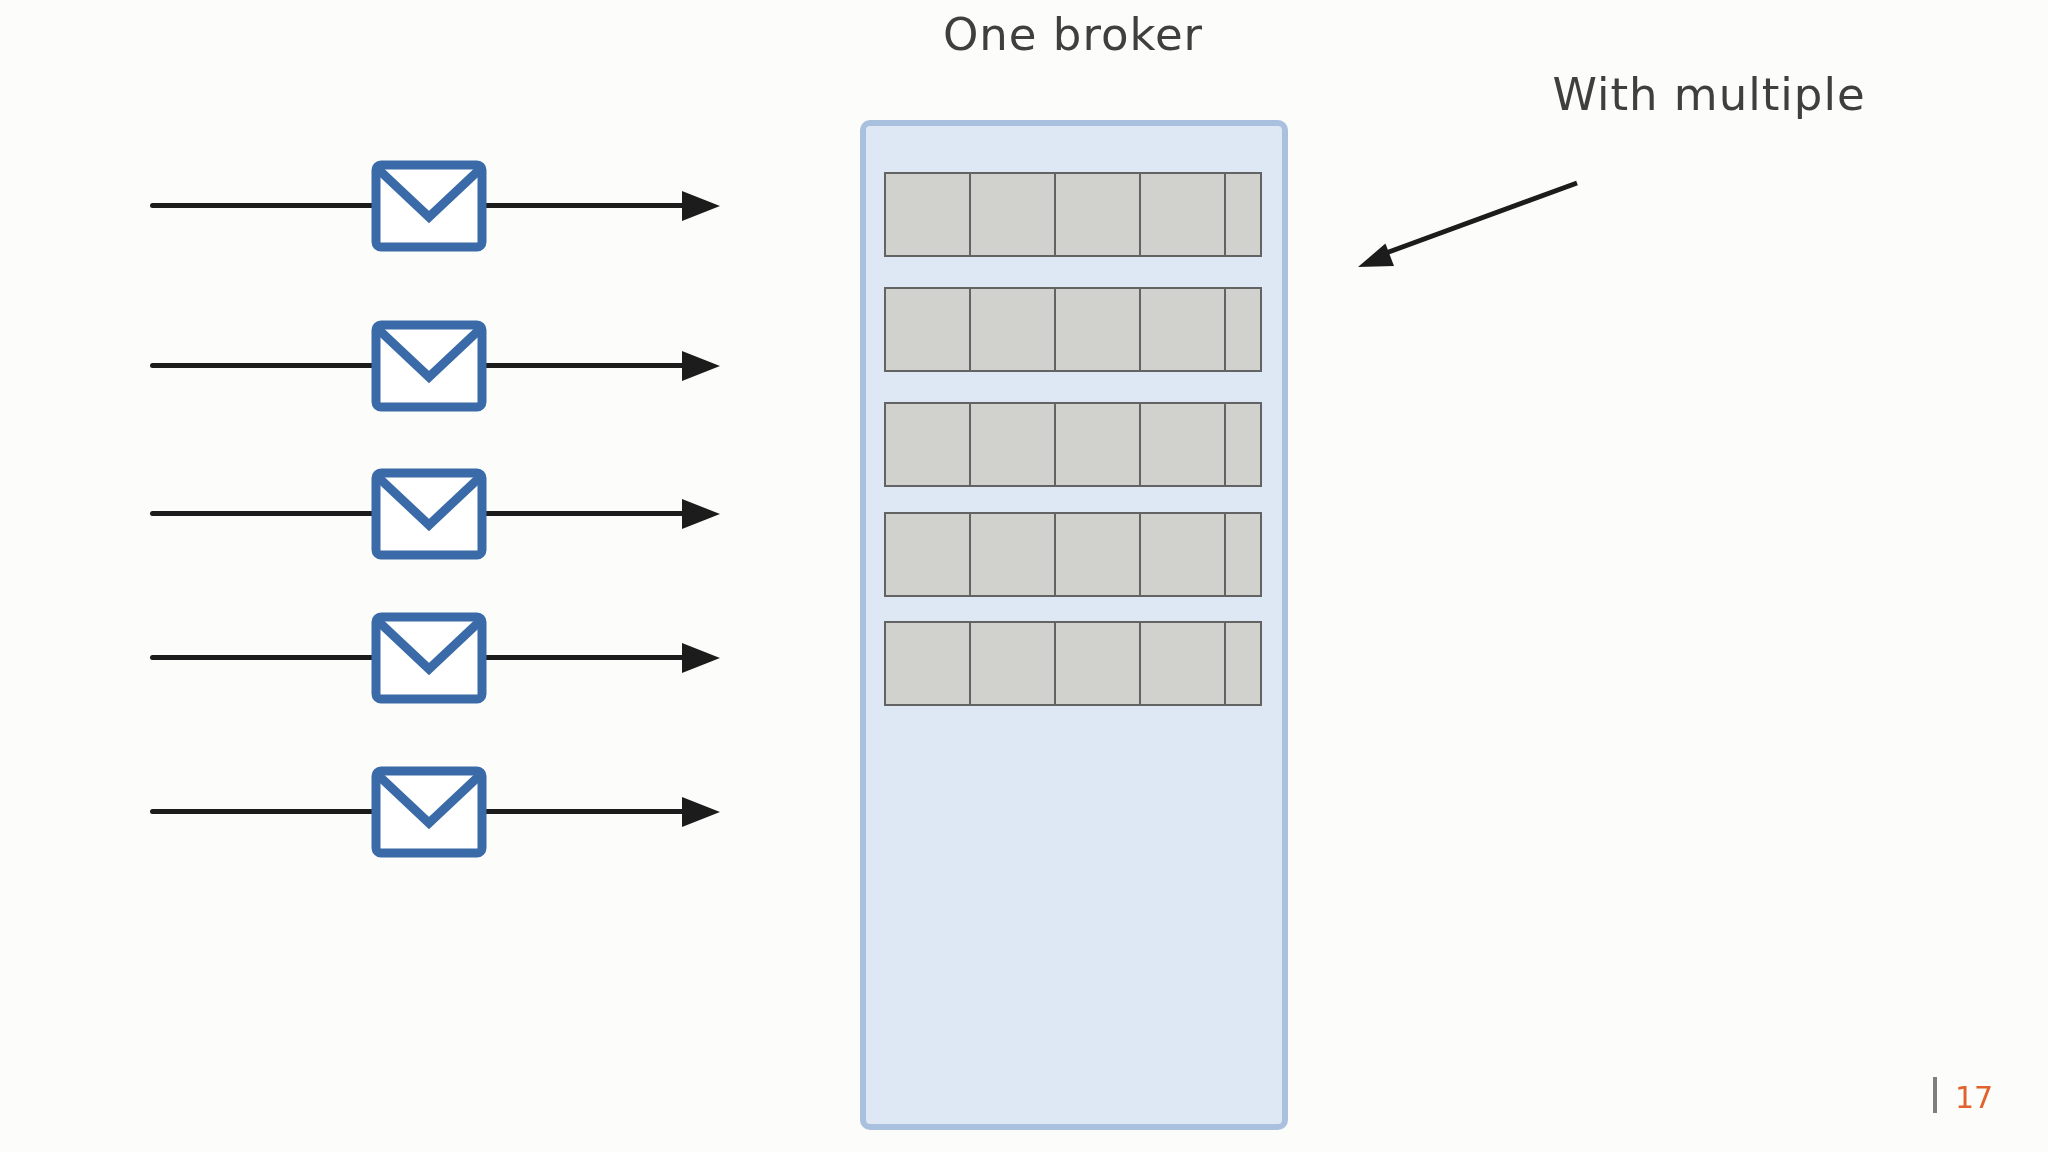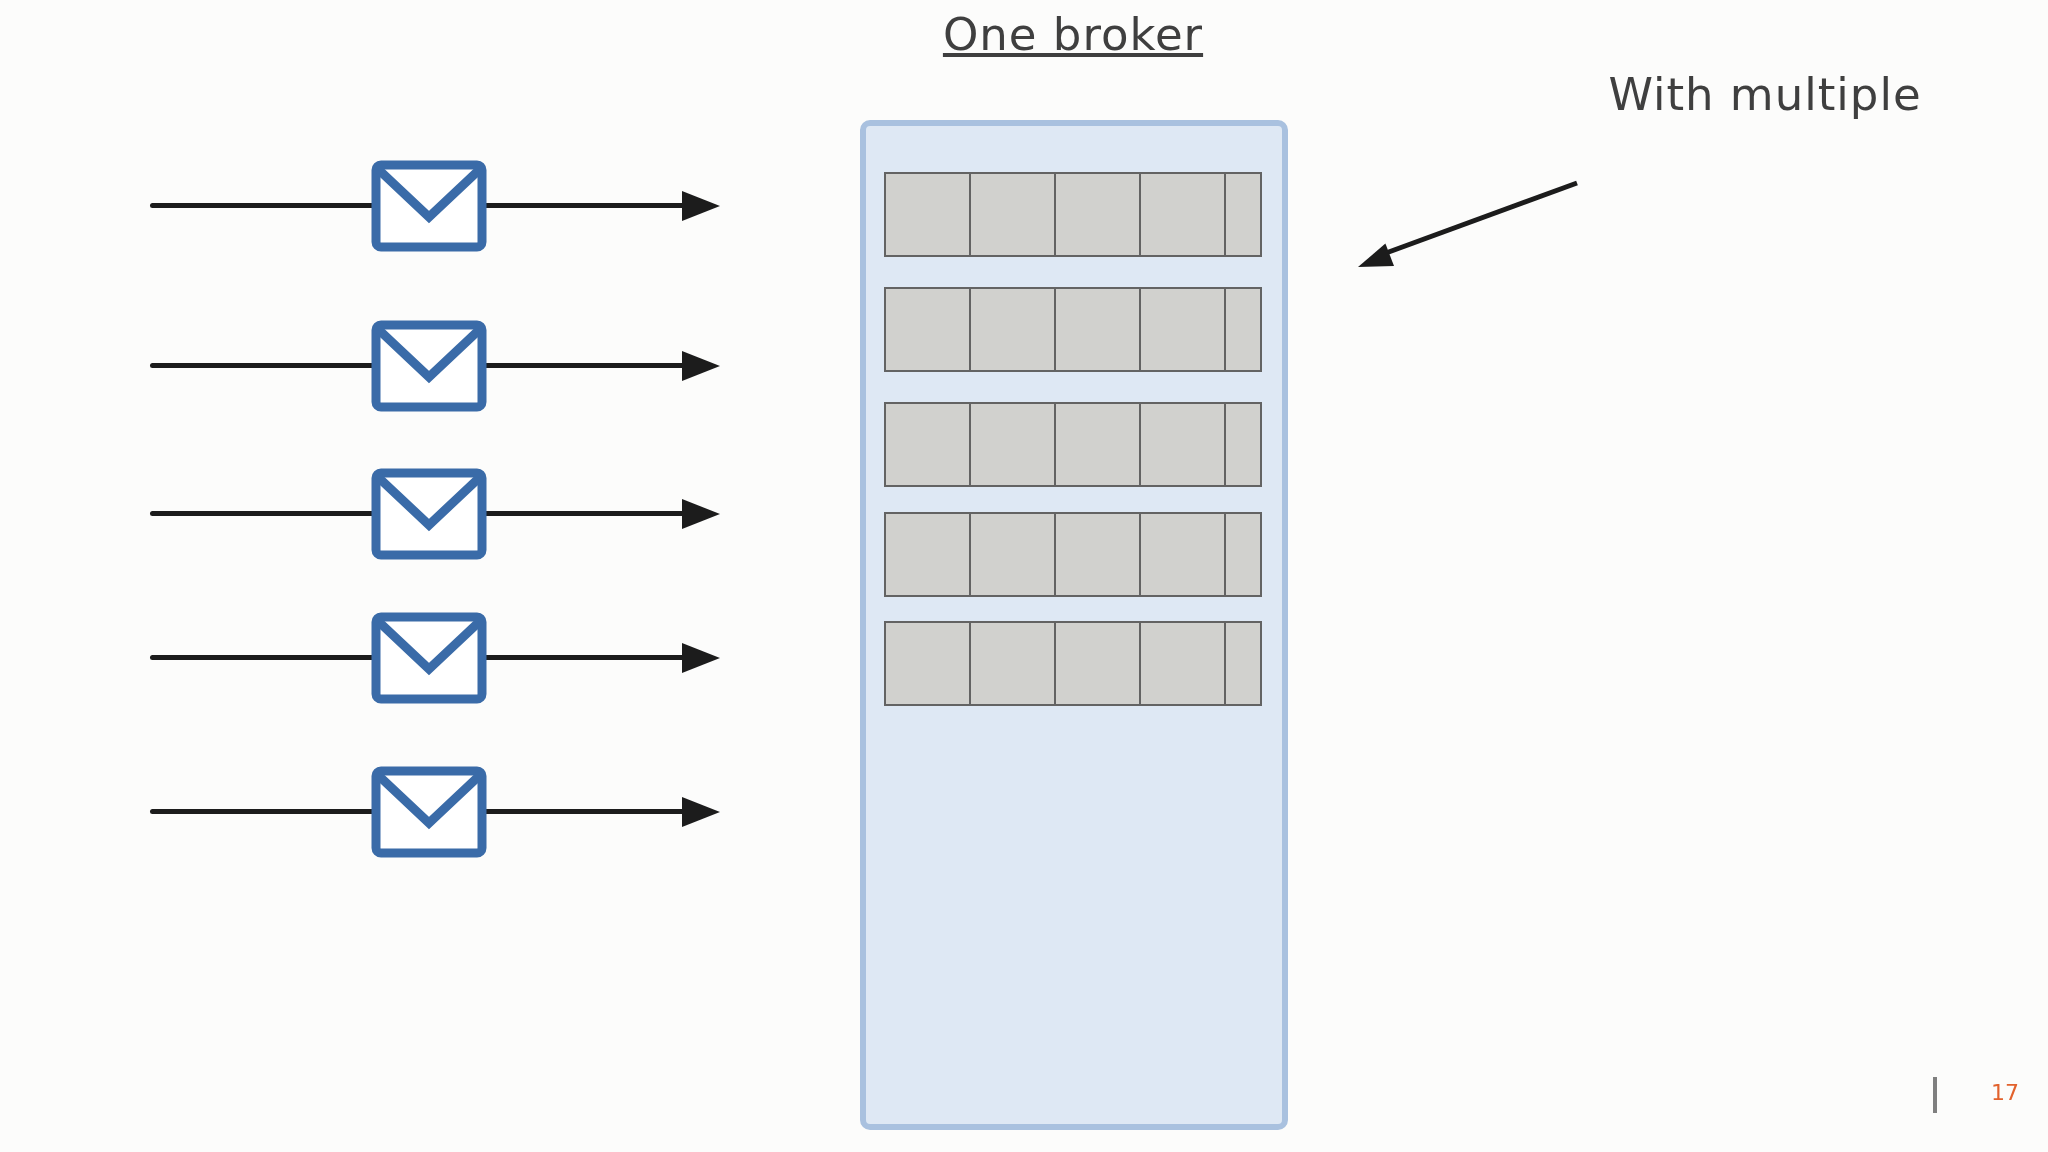--- a/index.html
+++ b/index.html
@@ -12,21 +12,20 @@
   .slide { position: absolute; inset: 0; }
 
   
   .title {
     position: absolute;
     left: 828px; top: 8px; width: 490px;
     text-align: center;
     font-size: 45px;
     letter-spacing: 1px;
     color: var(--text, #3f3f3f);
-    text-decoration: underline;
   }
 
   
   #messages { position: absolute; inset: 0; }
   .msg-row { position: absolute; left: 150px; width: 570px; height: 96px; }
   .msg-row:nth-child(1) { top: 158px; }
   .msg-row:nth-child(2) { top: 318px; }
   .msg-row:nth-child(3) { top: 466px; }
   .msg-row:nth-child(4) { top: 610px; }
   .msg-row:nth-child(5) { top: 764px; }
@@ -66,43 +65,43 @@
     background: var(--cell-fill, #d1d1ce);
     border: 2px solid var(--cell-border, #636363);
     margin-left: -2px;
   }
   .cell:first-child { margin-left: 0; }
   .cell.narrow { width: 38px; }
 
   
   .annotation {
     position: absolute;
-    left: 1555px; top: 50px; width: 420px;
+    left: 1499px; top: 50px; width: 420px;
     text-align: center;
     font-size: 45px;
     line-height: 90px;
     letter-spacing: 1px;
     color: var(--text, #3f3f3f);
   }
   .annotation-arrow { position: absolute; left: 1350px; top: 172px; }
   .annotation-arrow line { stroke: var(--ink, #1c1c1c); stroke-width: 5; }
   .annotation-arrow polygon { fill: var(--ink, #1c1c1c); }
 
   
   .footer-divider {
     position: absolute;
     left: 1933px; top: 1077px;
     width: 4px; height: 36px;
     background: var(--divider, #7f7f7f);
   }
   .page-num {
     position: absolute;
     left: 1955px; top: 1080px; width: 64px;
-    text-align: right;
-    font-size: 22px;
+    text-align: left;
+    font-size: 30px;
     color: var(--page-color, #e2622d);
   }
 </style>
 </head>
 <body>
 
 <div class="slide">
 
   <div class="title">One broker</div>
 

